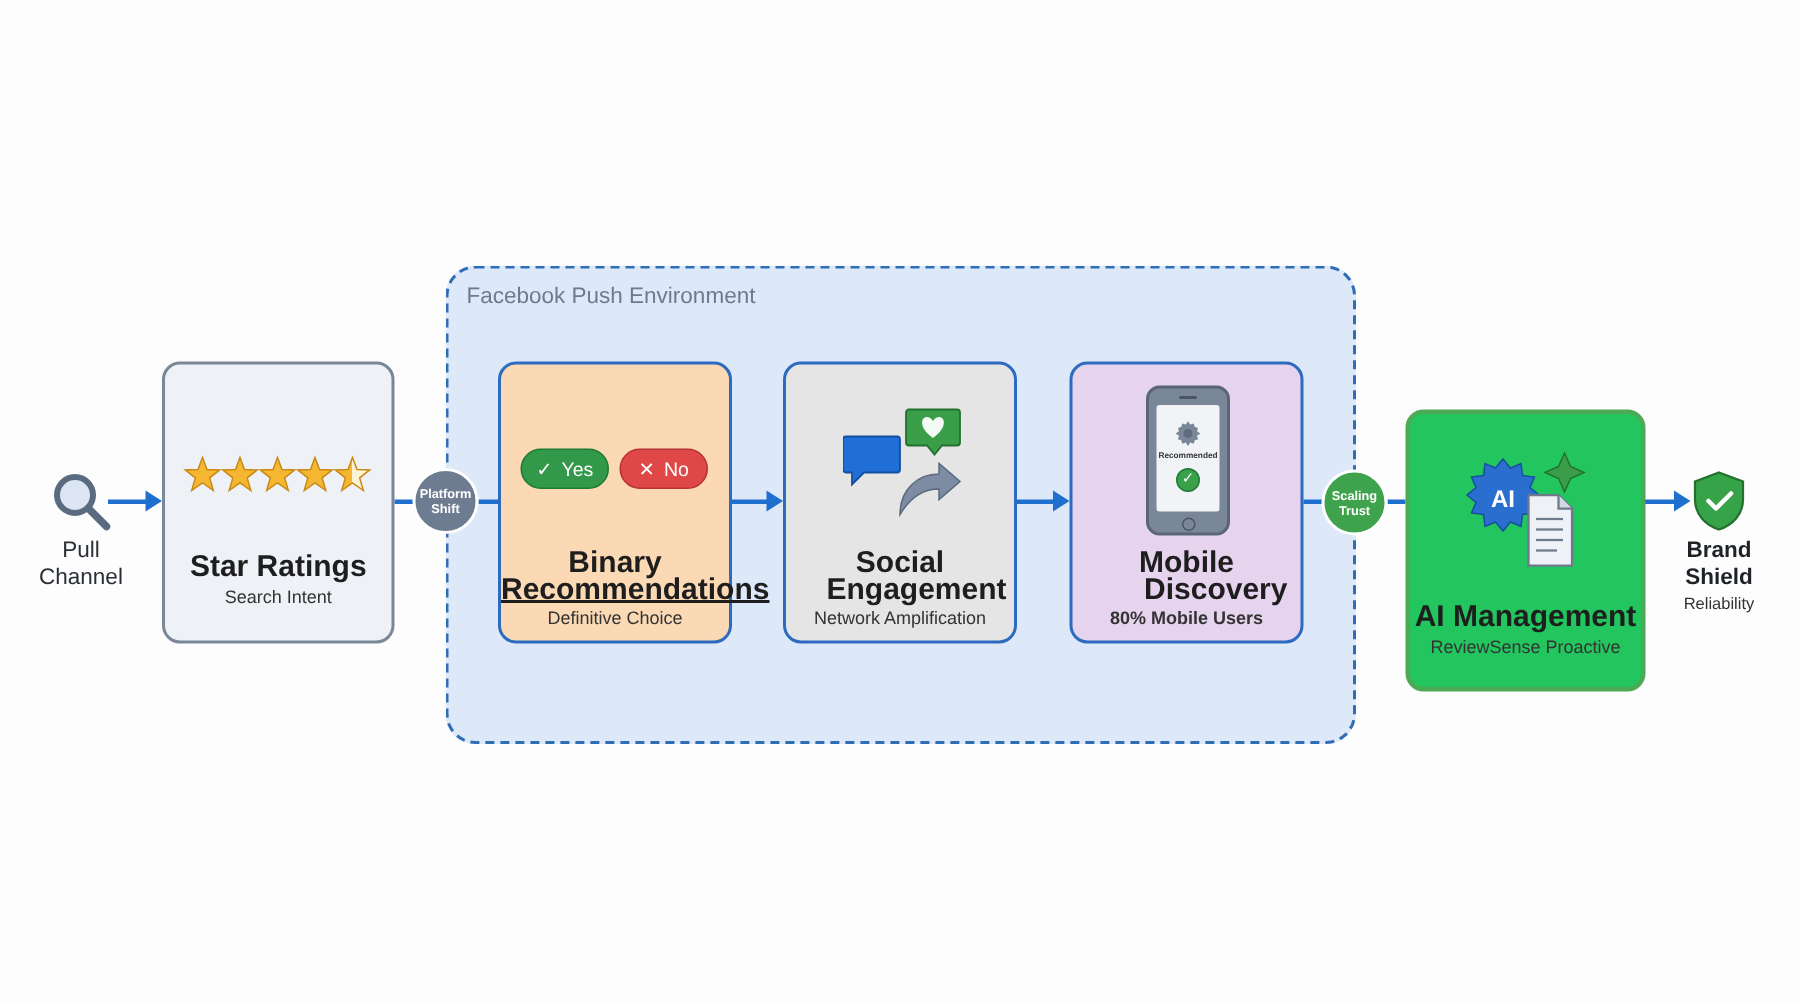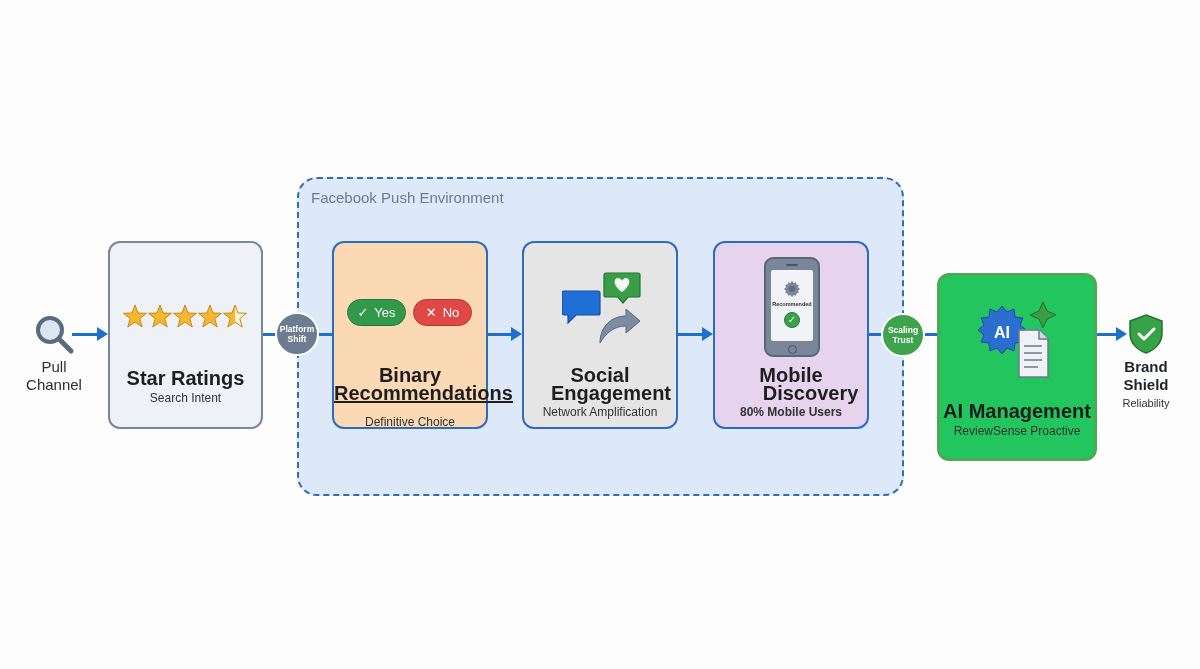--- a/index.html
+++ b/index.html
@@ -109,21 +109,21 @@
 <div class="circle c-platform">
   <div>
     <div>Platform</div>
     <div>Shift</div>
   </div>
 </div>
 
 <div class="card c-bin">
   <div class="title" style="top:123px;">Binary</div>
   <div class="title" style="top:141px;text-decoration:underline;">Recommendations</div>
-  <div class="sub" style="top:162px;margin-top:10px;">Definitive Choice</div>
+  <div class="sub" style="top:162px;">Definitive Choice</div>
 </div>
 <div class="pill pill-yes">
   <span>✓</span>
   <span>Yes</span>
 </div>
 <div class="pill pill-no">
   <span>✕</span>
   <span>No</span>
 </div>
 

